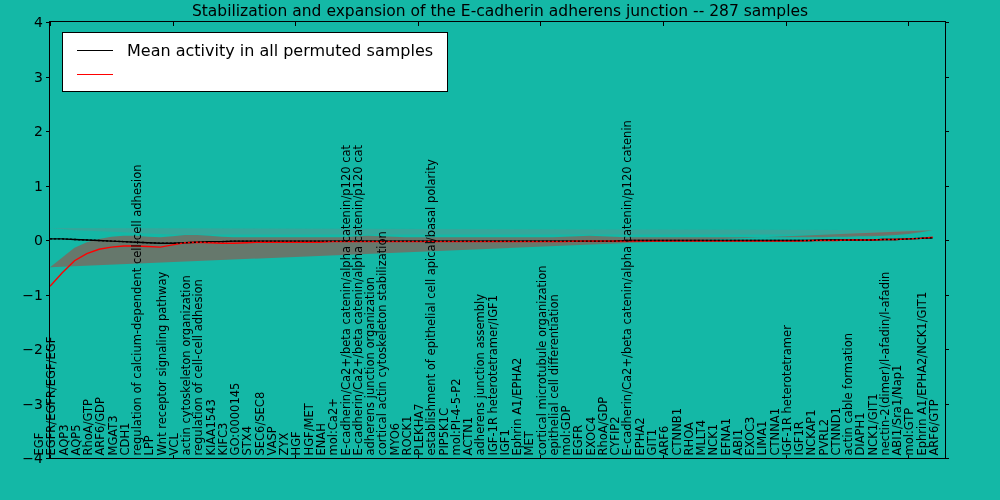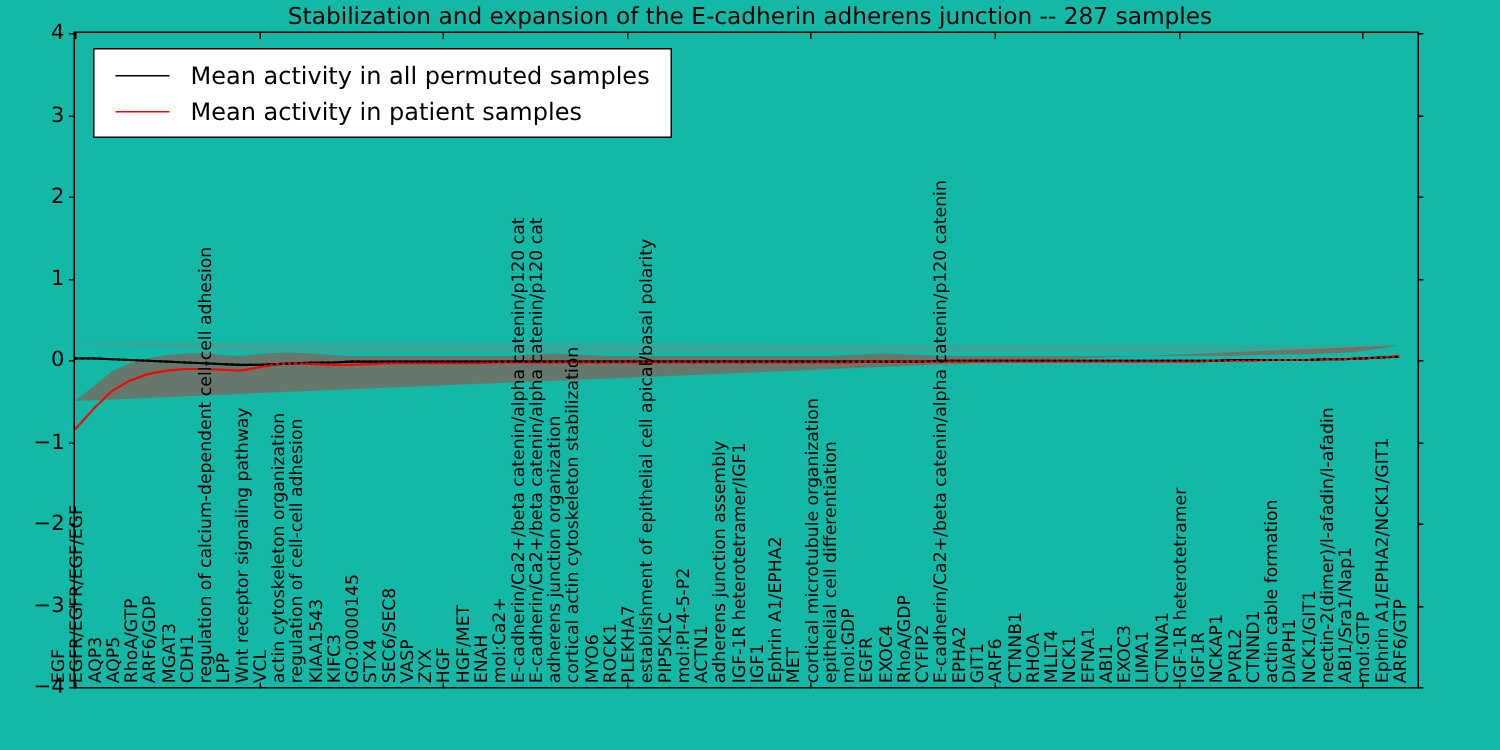--- a/index.html
+++ b/index.html
@@ -201,17 +201,16 @@
     </div>
 
 
   <div id="legend">
     <div class="leg-row">
       <span class="leg-swatch"></span>
       <span class="leg-text">Mean activity in all permuted samples</span>
     </div>
     <div class="leg-row">
       <span class="leg-swatch red"></span>
-      <span class="leg-text">Mean activity in patient samples</span>
     </div>
   </div>
 
 </div>
 
 </body></html>

